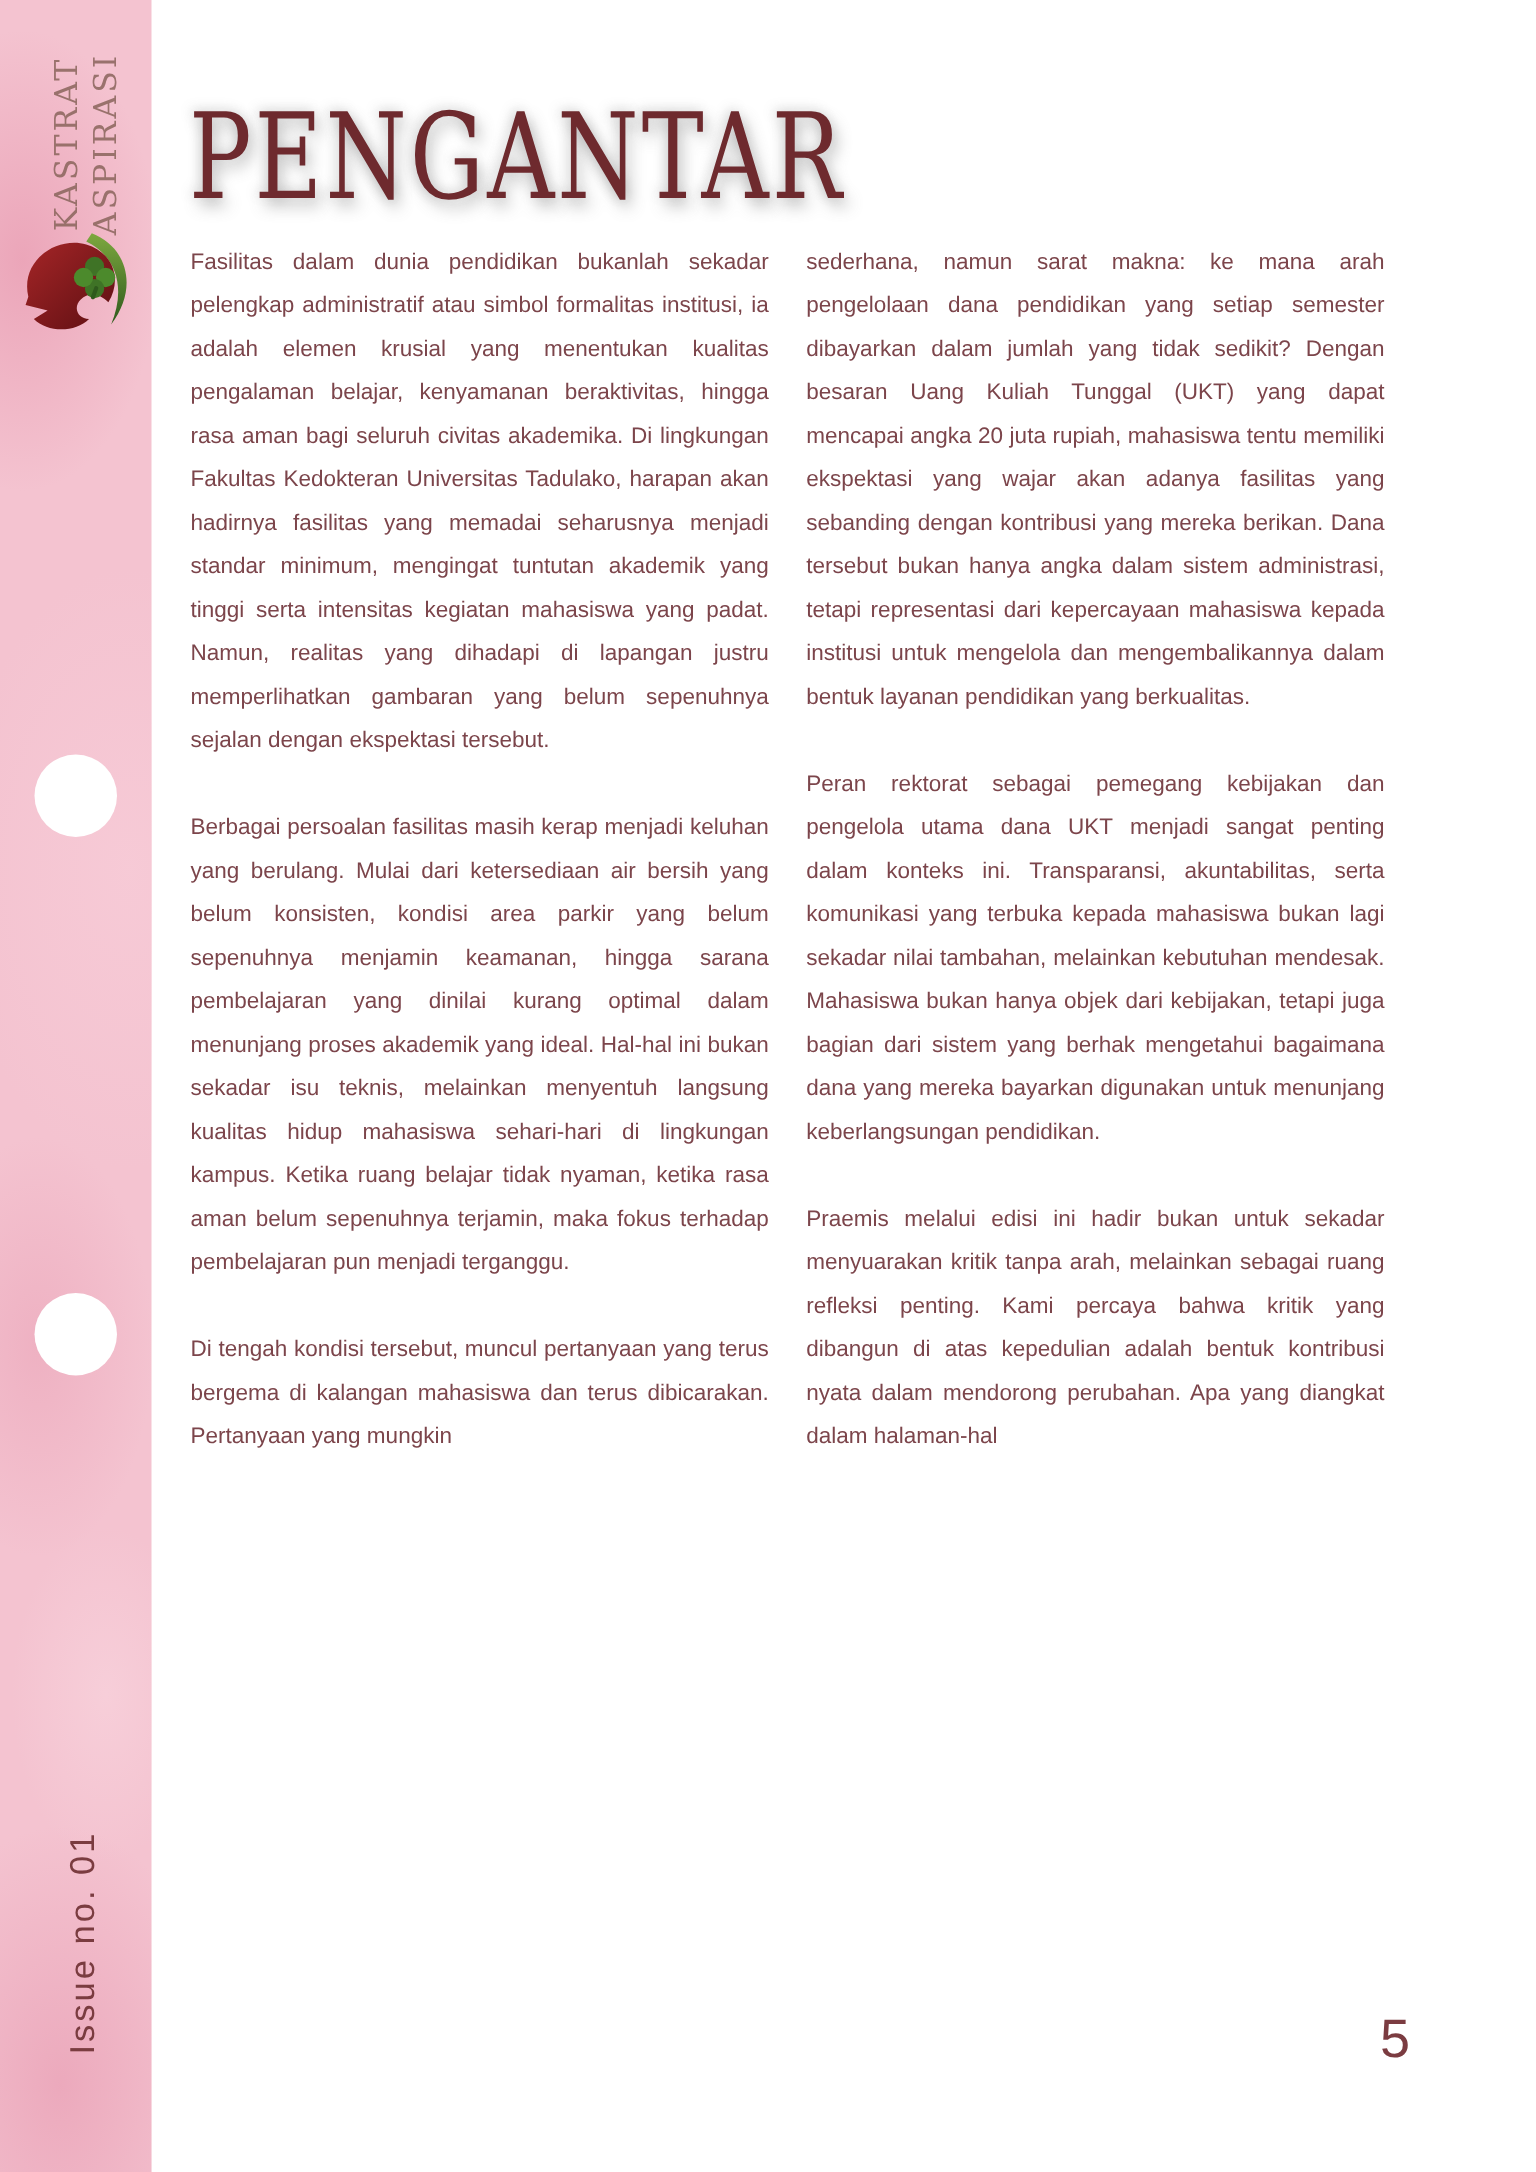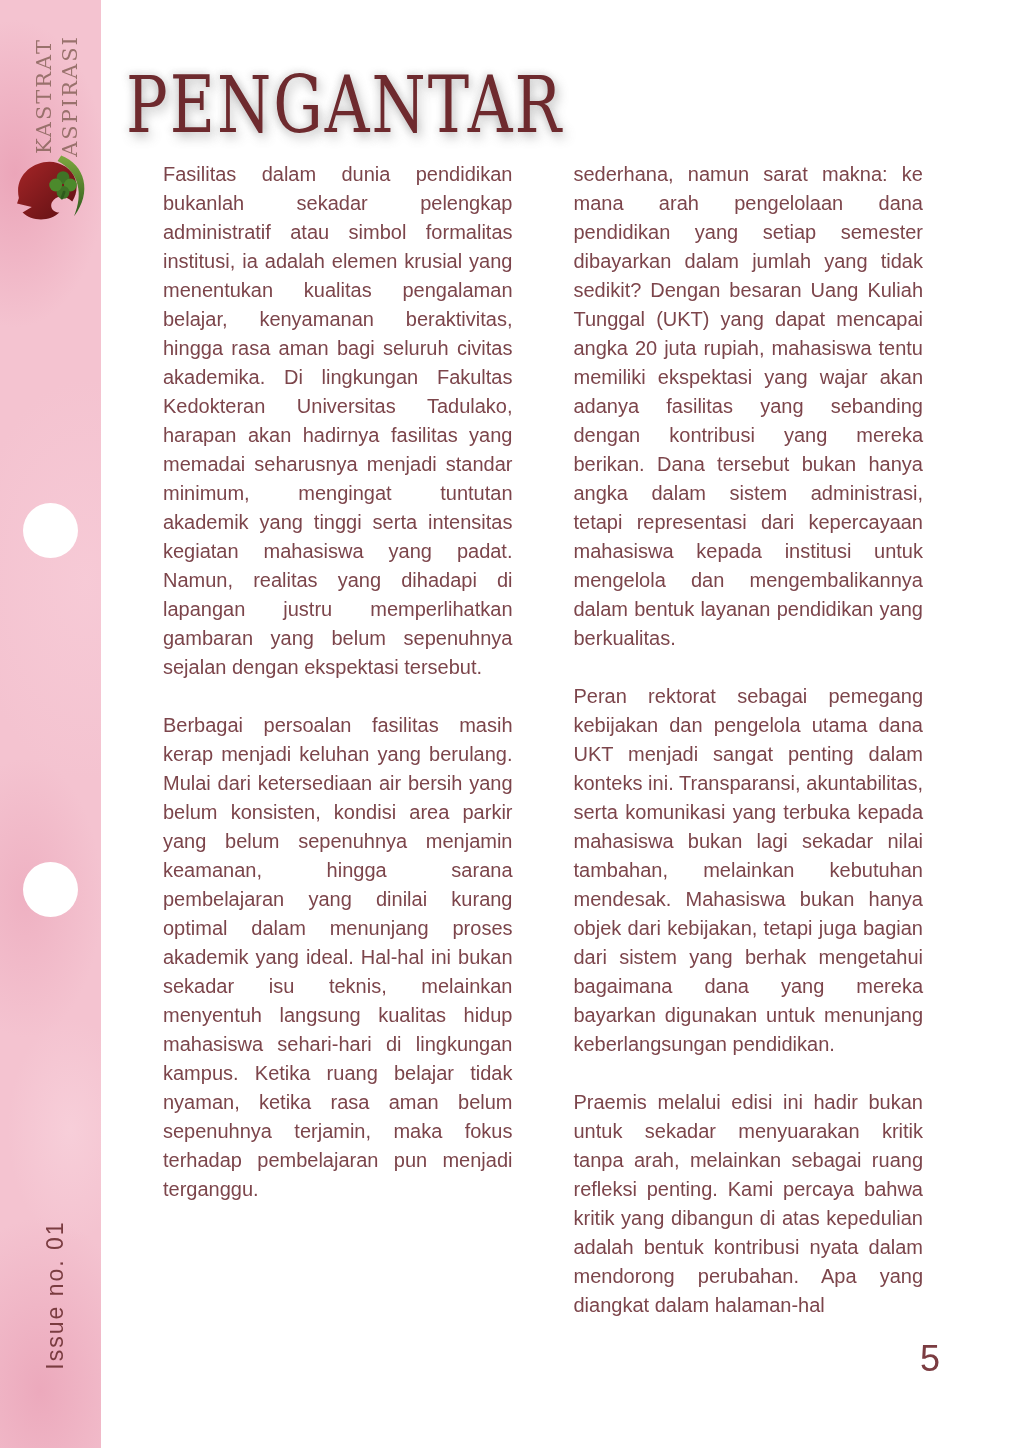--- a/index.html
+++ b/index.html
@@ -84,24 +84,23 @@
   .article {
     position: absolute;
     left: 127px; top: 160px;
     width: 796px;
     display: flex;
     gap: 25px;
   }
   .col {
     width: 386px;
     color: #7c454b;
-    font-size: 20px;
+    font-size: 15px;
     line-height: 29px;
     text-align: justify;
-    margin-left: 36px;
   }
   .col p { margin-bottom: 29px; }
   .col p:last-child { margin-bottom: 0; }
 
   .page-number {
     position: absolute;
     left: 920px; top: 1338px;
     font-size: 36px;
     color: #7b3c41;
   }
@@ -147,20 +146,21 @@
 
   <div class="issue-label">Issue no. 01</div>
 </div>
 
 <h1 class="page-title">PENGANTAR</h1>
 
 <div class="article">
   <div class="col">
     <p>Fasilitas dalam dunia pendidikan bukanlah sekadar pelengkap administratif atau simbol formalitas institusi, ia adalah elemen krusial yang menentukan kualitas pengalaman belajar, kenyamanan beraktivitas, hingga rasa aman bagi seluruh civitas akademika. Di lingkungan Fakultas Kedokteran Universitas Tadulako, harapan akan hadirnya fasilitas yang memadai seharusnya menjadi standar minimum, mengingat tuntutan akademik yang tinggi serta intensitas kegiatan mahasiswa yang padat. Namun, realitas yang dihadapi di lapangan justru memperlihatkan gambaran yang belum sepenuhnya sejalan dengan ekspektasi tersebut.</p>
     <p>Berbagai persoalan fasilitas masih kerap menjadi keluhan yang berulang. Mulai dari ketersediaan air bersih yang belum konsisten, kondisi area parkir yang belum sepenuhnya menjamin keamanan, hingga sarana pembelajaran yang dinilai kurang optimal dalam menunjang proses akademik yang ideal. Hal-hal ini bukan sekadar isu teknis, melainkan menyentuh langsung kualitas hidup mahasiswa sehari-hari di lingkungan kampus. Ketika ruang belajar tidak nyaman, ketika rasa aman belum sepenuhnya terjamin, maka fokus terhadap pembelajaran pun menjadi terganggu.</p>
+    <p>Di tengah kondisi tersebut, muncul pertanyaan yang terus bergema di kalangan mahasiswa dan terus dibicarakan. Pertanyaan yang mungkin</p>
   </div>
   <div class="col">
     <p>sederhana, namun sarat makna: ke mana arah pengelolaan dana pendidikan yang setiap semester dibayarkan dalam jumlah yang tidak sedikit? Dengan besaran Uang Kuliah Tunggal (UKT) yang dapat mencapai angka 20 juta rupiah, mahasiswa tentu memiliki ekspektasi yang wajar akan adanya fasilitas yang sebanding dengan kontribusi yang mereka berikan. Dana tersebut bukan hanya angka dalam sistem administrasi, tetapi representasi dari kepercayaan mahasiswa kepada institusi untuk mengelola dan mengembalikannya dalam bentuk layanan pendidikan yang berkualitas.</p>
     <p>Peran rektorat sebagai pemegang kebijakan dan pengelola utama dana UKT menjadi sangat penting dalam konteks ini. Transparansi, akuntabilitas, serta komunikasi yang terbuka kepada mahasiswa bukan lagi sekadar nilai tambahan, melainkan kebutuhan mendesak. Mahasiswa bukan hanya objek dari kebijakan, tetapi juga bagian dari sistem yang berhak mengetahui bagaimana dana yang mereka bayarkan digunakan untuk menunjang keberlangsungan pendidikan.</p>
     <p>Praemis melalui edisi ini hadir bukan untuk sekadar menyuarakan kritik tanpa arah, melainkan sebagai ruang refleksi penting. Kami percaya bahwa kritik yang dibangun di atas kepedulian adalah bentuk kontribusi nyata dalam mendorong perubahan. Apa yang diangkat dalam halaman-hal</p>
   </div>
 </div>
 
 <div class="page-number">5</div>
 

